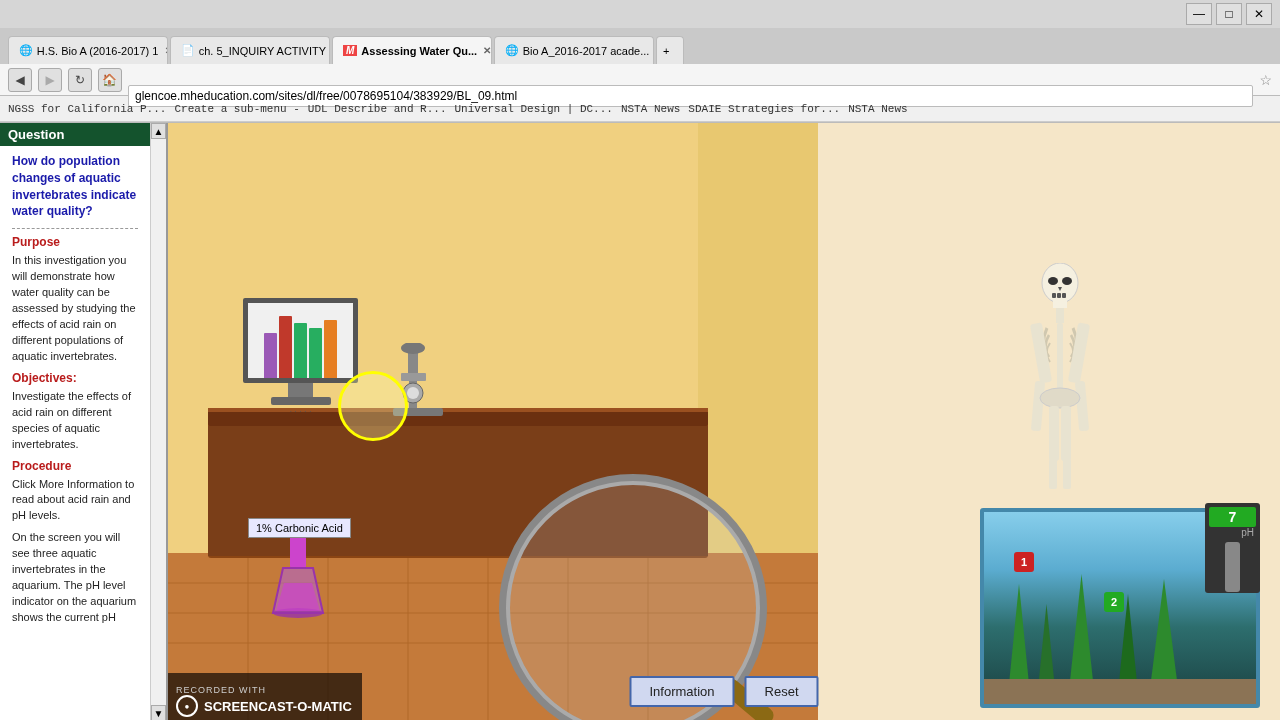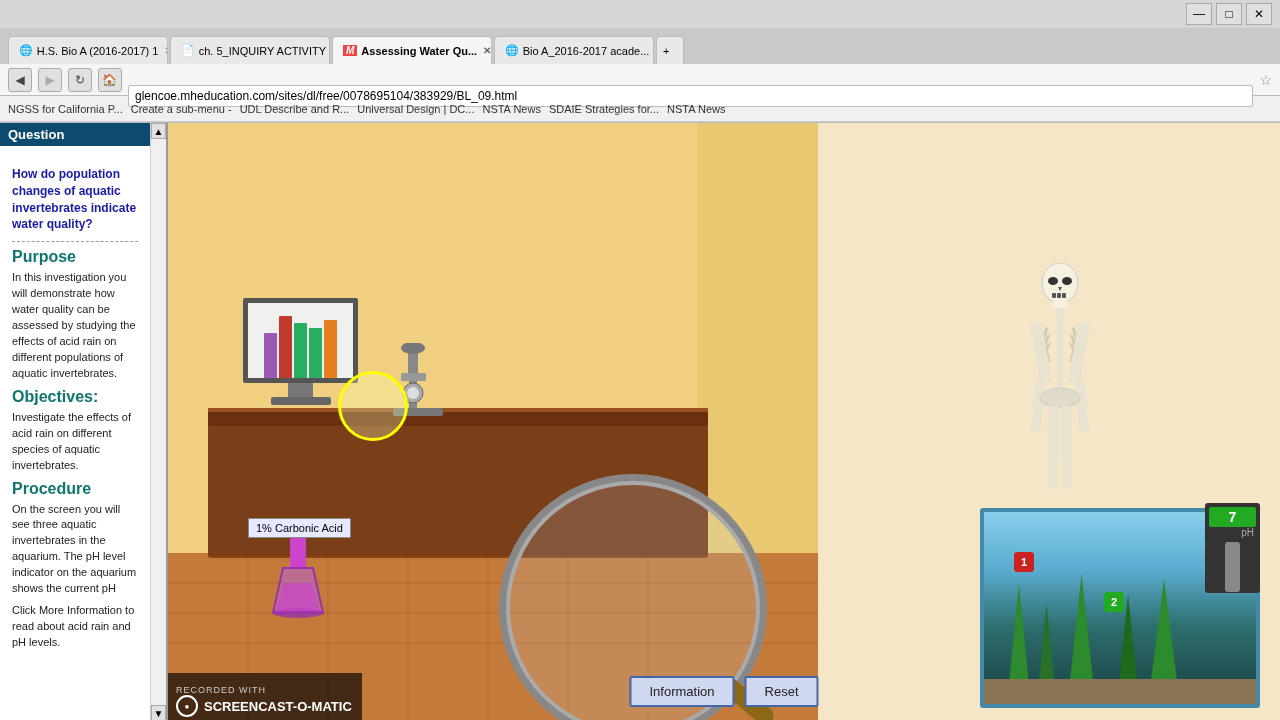--- a/index.html
+++ b/index.html
@@ -15,33 +15,33 @@
     .tab { display: flex; align-items: center; background: #e8e8e8; border: 1px solid #bbb; border-bottom: none; padding: 4px 10px; margin-right: 2px; cursor: pointer; font-size: 11px; max-width: 160px; white-space: nowrap; overflow: hidden; text-overflow: ellipsis; height: 28px; border-radius: 4px 4px 0 0; }
     .tab.active { background: #f5f5f5; font-weight: bold; }
     .tab-close { margin-left: 6px; font-size: 10px; color: #666; }
     .tab-icon { margin-right: 4px; font-size: 11px; }
 
     .address-bar { background: #f5f5f5; border-bottom: 1px solid #bbb; display: flex; align-items: center; padding: 3px 8px; height: 32px; gap: 6px; }
     .nav-btn { width: 24px; height: 24px; background: #e0e0e0; border: 1px solid #aaa; border-radius: 3px; display: flex; align-items: center; justify-content: center; font-size: 12px; cursor: pointer; color: #444; }
     .address-input { flex: 1; height: 22px; border: 1px solid #bbb; background: white; padding: 0 6px; font-size: 12px; border-radius: 2px; margin-top: 32px; }
     .star-btn { font-size: 14px; color: #888; cursor: pointer; }
 
-    .bookmarks-bar { background: #f0f0f0; border-bottom: 1px solid #ccc; display: flex; align-items: center; padding: 2px 8px; height: 26px; gap: 8px; overflow: hidden; }
+    .bookmarks-bar { background: #f0f0f0; border-bottom: 1px solid #ccc; display: flex; align-items: center; padding: 2px 8px; height: 26px; gap: 8px; overflow: hidden; font-family: Liberation Mono, monospace; }
     .bookmark { font-size: 11px; color: #333; cursor: pointer; white-space: nowrap; }
 
     
     .page-content { display: flex; width: 1280px; height: calc(720px - 122px); background: #e8e8e8; }
 
     
     .left-panel { width: 168px; background: white; border-right: 2px solid #999; overflow: hidden; display: flex; flex-direction: column; }
     .left-panel-inner { padding: 10px 12px; overflow-y: auto; flex: 1; }
-    .question-header { background: #0c4a6e; color: white; padding: 4px 8px; font-size: 13px; font-weight: bold; margin: -10px -12px 20px -12px; }
+    .question-header { background: #14532d; color: white; padding: 4px 8px; font-size: 13px; font-weight: bold; margin: -10px -12px 7px -12px; }
     .question-text { font-size: 12px; font-weight: bold; color: #1a1aaa; margin-bottom: 8px; line-height: 1.4; }
     .dotted-divider { border-top: 1px dashed #999; margin: 6px 0; }
-    .section-title { font-size: 16px; font-weight: bold; color: #0f766e; margin-bottom: 4px; }
+    .section-title { font-size: 12px; font-weight: bold; color: #b91c1c; margin-bottom: 4px; }
     .body-text { font-size: 11px; color: #222; line-height: 1.45; margin-bottom: 6px; }
 
     .left-scroll-controls { display: flex; flex-direction: column; width: 16px; background: #e0e0e0; border-left: 1px solid #ccc; }
     .scroll-arrow { flex: 0 0 16px; background: #e0e0e0; border: 1px solid #aaa; display: flex; align-items: center; justify-content: center; cursor: pointer; font-size: 10px; }
 
     
     .sim-area { flex: 1; background: #f5e6c8; position: relative; overflow: hidden; }
 
     
     .sim-buttons { position: absolute; bottom: 14px; left: 50%; transform: translateX(-50%); display: flex; gap: 10px; margin-top: 28px; }
@@ -112,22 +112,22 @@
     <div style="display:flex; flex:1; overflow:hidden;">
       <div class="left-panel-inner">
         <div class="question-header">Question</div>
         <div class="question-text">How do population changes of aquatic invertebrates indicate water quality?</div>
         <div class="dotted-divider"></div>
         <div class="section-title">Purpose</div>
         <div class="body-text">In this investigation you will demonstrate how water quality can be assessed by studying the effects of acid rain on different populations of aquatic invertebrates.</div>
         <div class="section-title">Objectives:</div>
         <div class="body-text"> Investigate the effects of acid rain on different species of aquatic invertebrates.</div>
         <div class="section-title">Procedure</div>
+        <div class="body-text">Click More Information to read about acid rain and pH levels.</div>
         <div class="body-text">On the screen you will see three aquatic invertebrates in the aquarium. The pH level indicator on the aquarium shows the current pH</div>
-        <div class="body-text">Click More Information to read about acid rain and pH levels.</div>
       </div>
       <div class="left-scroll-controls">
         <div class="scroll-arrow">▲</div>
         <div style="flex:1; background:#f0f0f0;"></div>
         <div class="scroll-arrow">▼</div>
       </div>
     </div>
   </div>
 
   <div class="sim-area">

